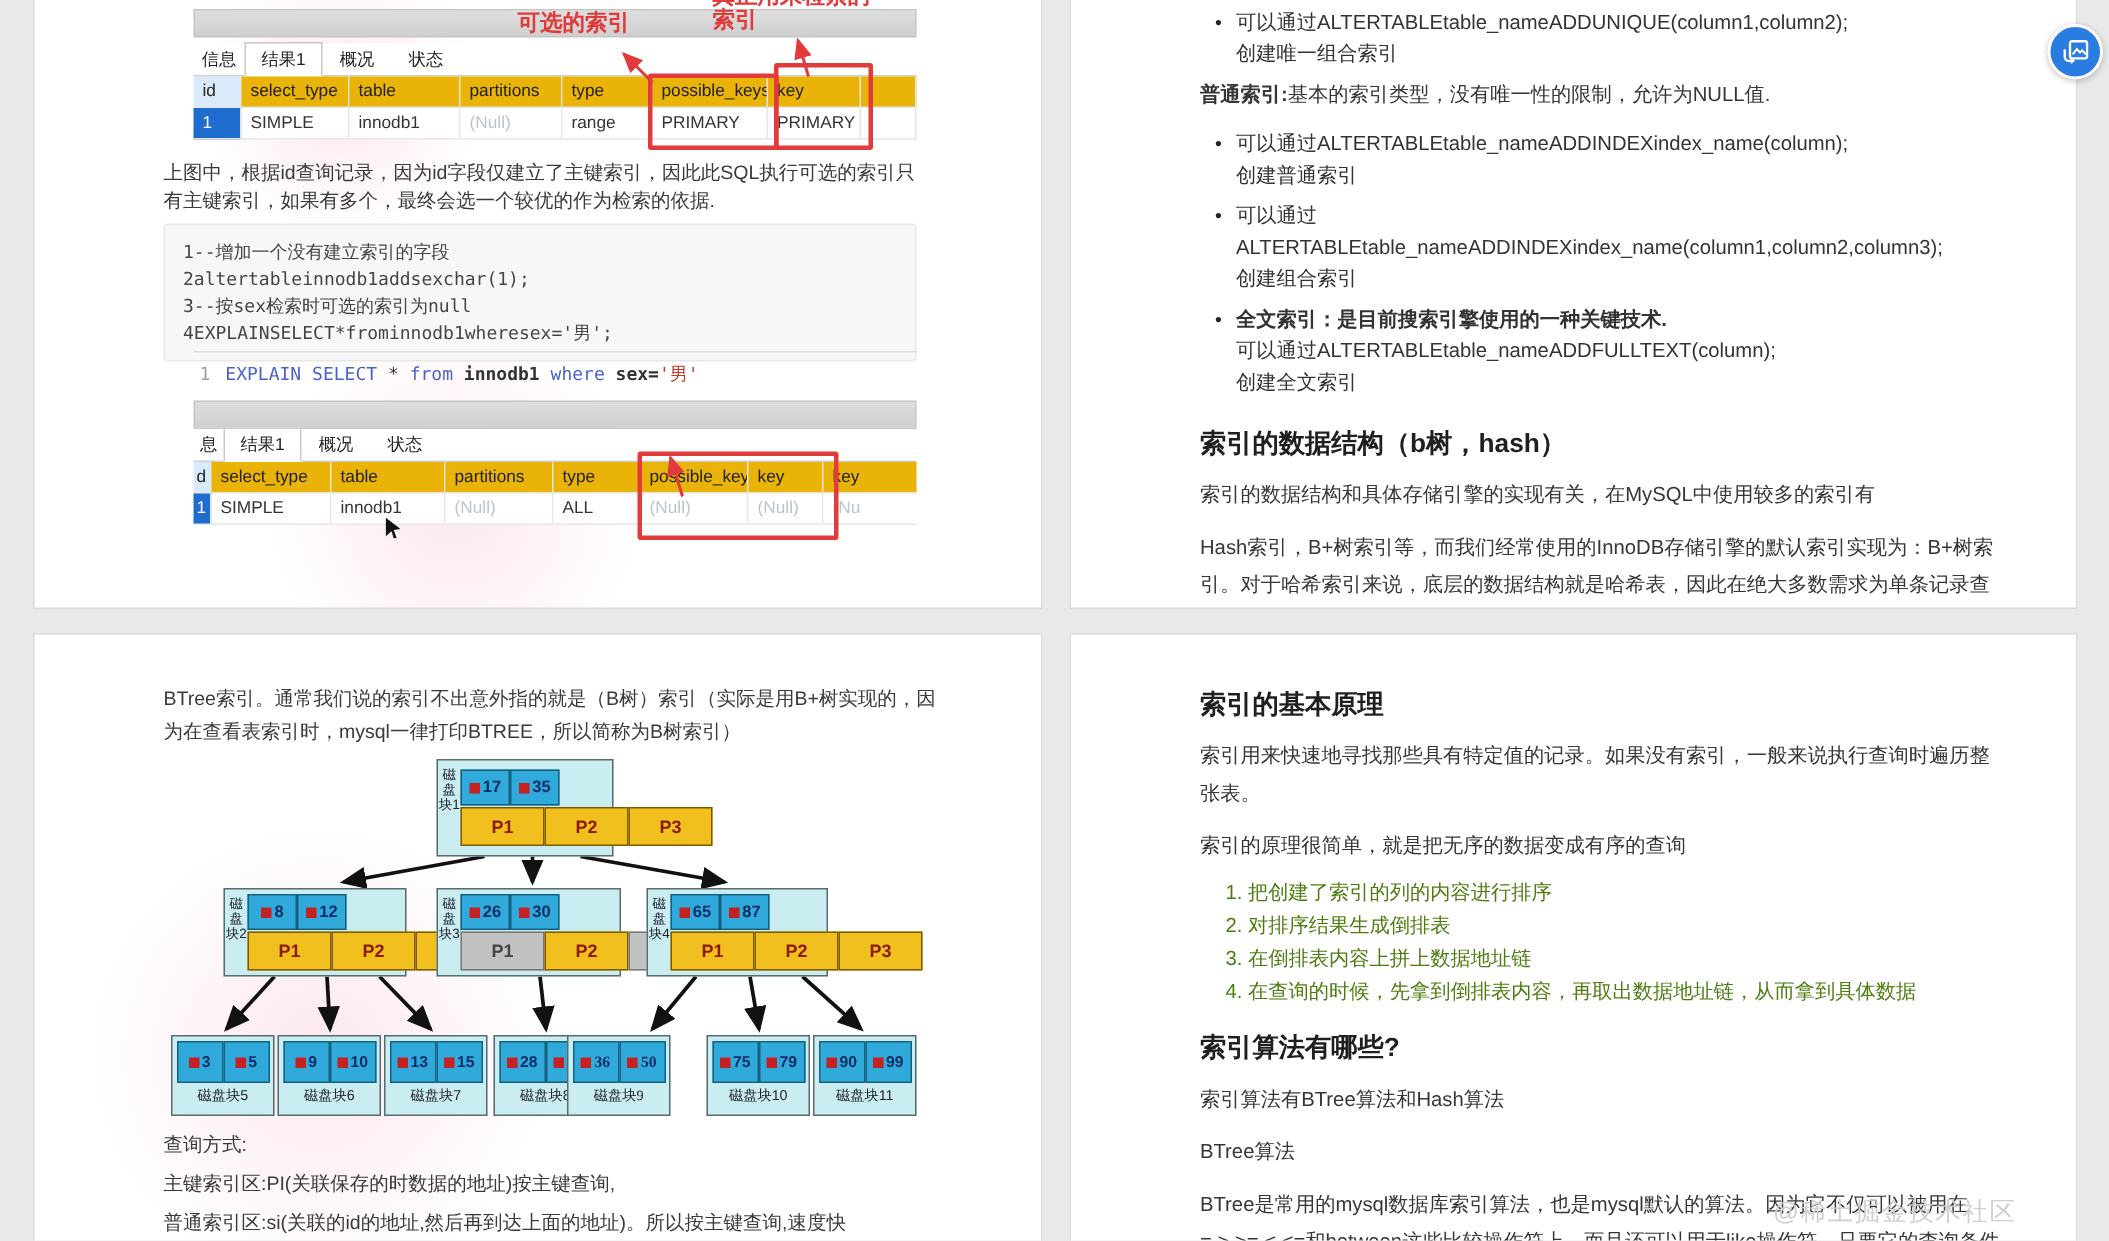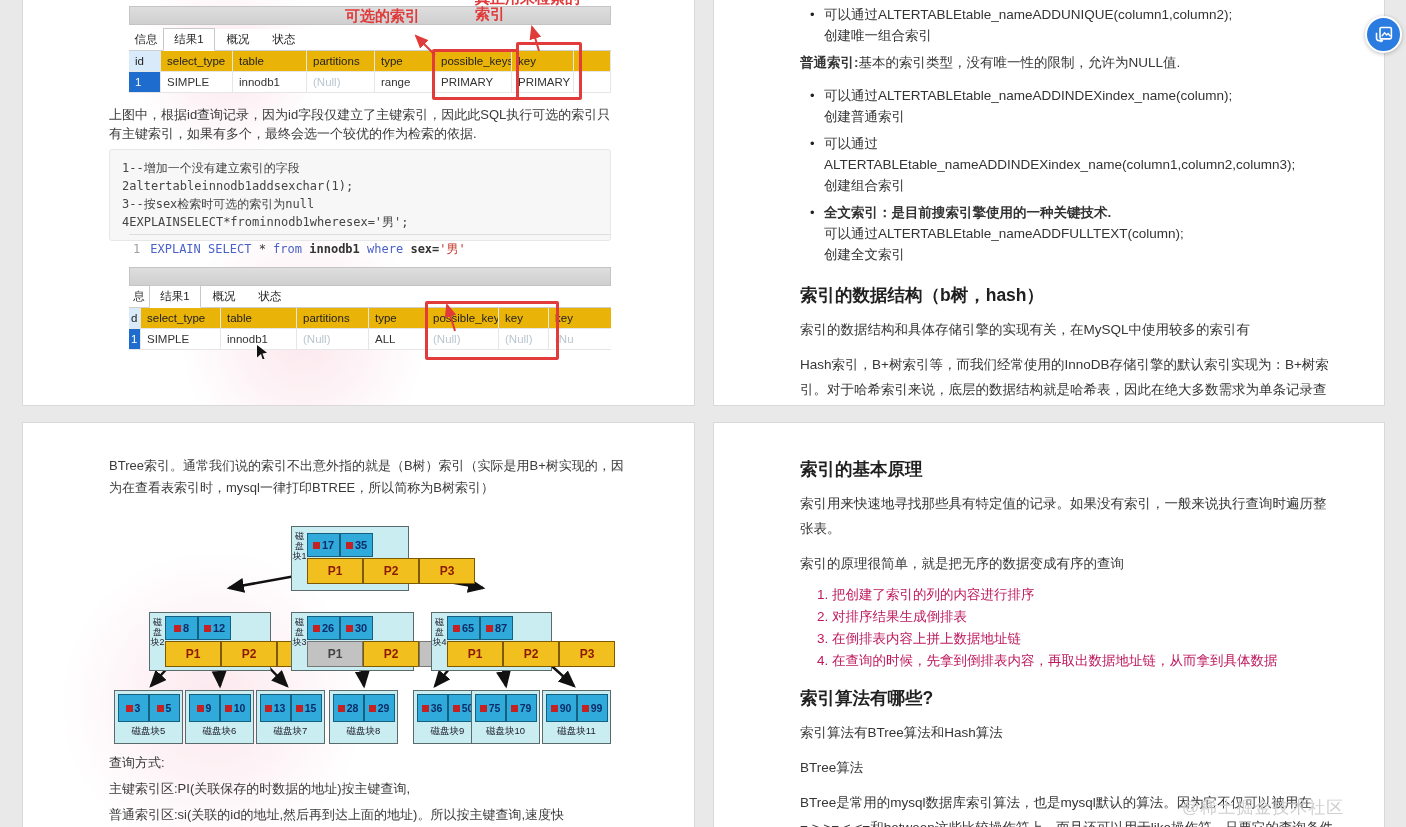--- a/index.html
+++ b/index.html
@@ -42,24 +42,24 @@
   .cursor{position:absolute;width:10px;height:14px;background:#111;
     clip-path:polygon(0 0,100% 55%,55% 60%,75% 100%,55% 100%,40% 65%,0 90%);z-index:6;}
   .annsvg{position:absolute;left:0;top:0;z-index:5;pointer-events:none;}
   
   .tp{padding:0 50px 0 86px;box-sizing:border-box;height:100%;position:relative;}
   .bullet{position:relative;font-size:13.5px;line-height:21px;margin:0 0 6px 24px;max-width:545px;}
   .bullet:before{content:"•";position:absolute;left:-14px;top:0;font-size:13px;color:#222;}
   .blead{font-weight:bold;}
   .h2{font-size:17.5px;font-weight:bold;color:#1f1f1f;margin:18px 0 0 0;}
   .para{font-size:13.5px;line-height:25px;color:#363636;margin:10px 0 0 0;max-width:560px;}
-  ol.steps{margin:8px 0 0 0;padding-left:32px;font-size:13.5px;line-height:22px;color:#be185d;}
+  ol.steps{margin:8px 0 0 0;padding-left:32px;font-size:13.5px;line-height:22px;color:#4d7c0f;}
   .wmark{position:absolute;color:#cfcfcf;font-size:17px;letter-spacing:1px;}
   
-  .tnode{position:absolute;background:#c9edf0;border:1px solid #5a6b6d;box-sizing:border-box;display:flex;z-index:2;margin-top:20px;}
+  .tnode{position:absolute;background:#c9edf0;border:1px solid #5a6b6d;box-sizing:border-box;display:flex;z-index:2;}
   .vlabel{width:15px;font-size:9px;line-height:10px;padding-top:4px;text-align:center;word-break:break-all;color:#223;flex:none;}
   .cells{flex:1;display:flex;flex-direction:column;justify-content:center;}
   .keyrow{display:flex;margin-bottom:1px;}
   .keycell{background:#2faada;border:1px solid #16607f;width:33px;height:24px;display:flex;align-items:center;justify-content:center;
     color:#0b2e6b;font-weight:bold;font-size:11px;box-sizing:border-box;}
   .sq{width:7px;height:7px;background:#c42222;display:inline-block;margin-right:2px;flex:none;}
   .ptrrow{display:flex;}
   .ptrcell{background:#f1c01f;border:1px solid #7d5a00;width:56px;height:26px;display:flex;align-items:center;justify-content:center;
     color:#8c1a00;font-weight:bold;font-size:12px;box-sizing:border-box;}
   .ptrcell.gray{background:#c2c2c2;color:#444;border-color:#777;}
@@ -361,21 +361,21 @@
           <span class="sq"></span>
           <span>28</span>
         </div>
       <div class="keycell">
           <span class="sq"></span>
           <span>29</span>
         </div>
     </div>
     <div class="lbl">磁盘块8</div>
   </div>
-  <div class="leaf" style="left:390px;top:267px;">
+  <div class="leaf" style="left:355px;top:267px;font-family:Liberation Serif, serif;">
     <div class="keyrow">
       <div class="keycell">
           <span class="sq"></span>
           <span>36</span>
         </div>
       <div class="keycell">
           <span class="sq"></span>
           <span>50</span>
         </div>
     </div>

